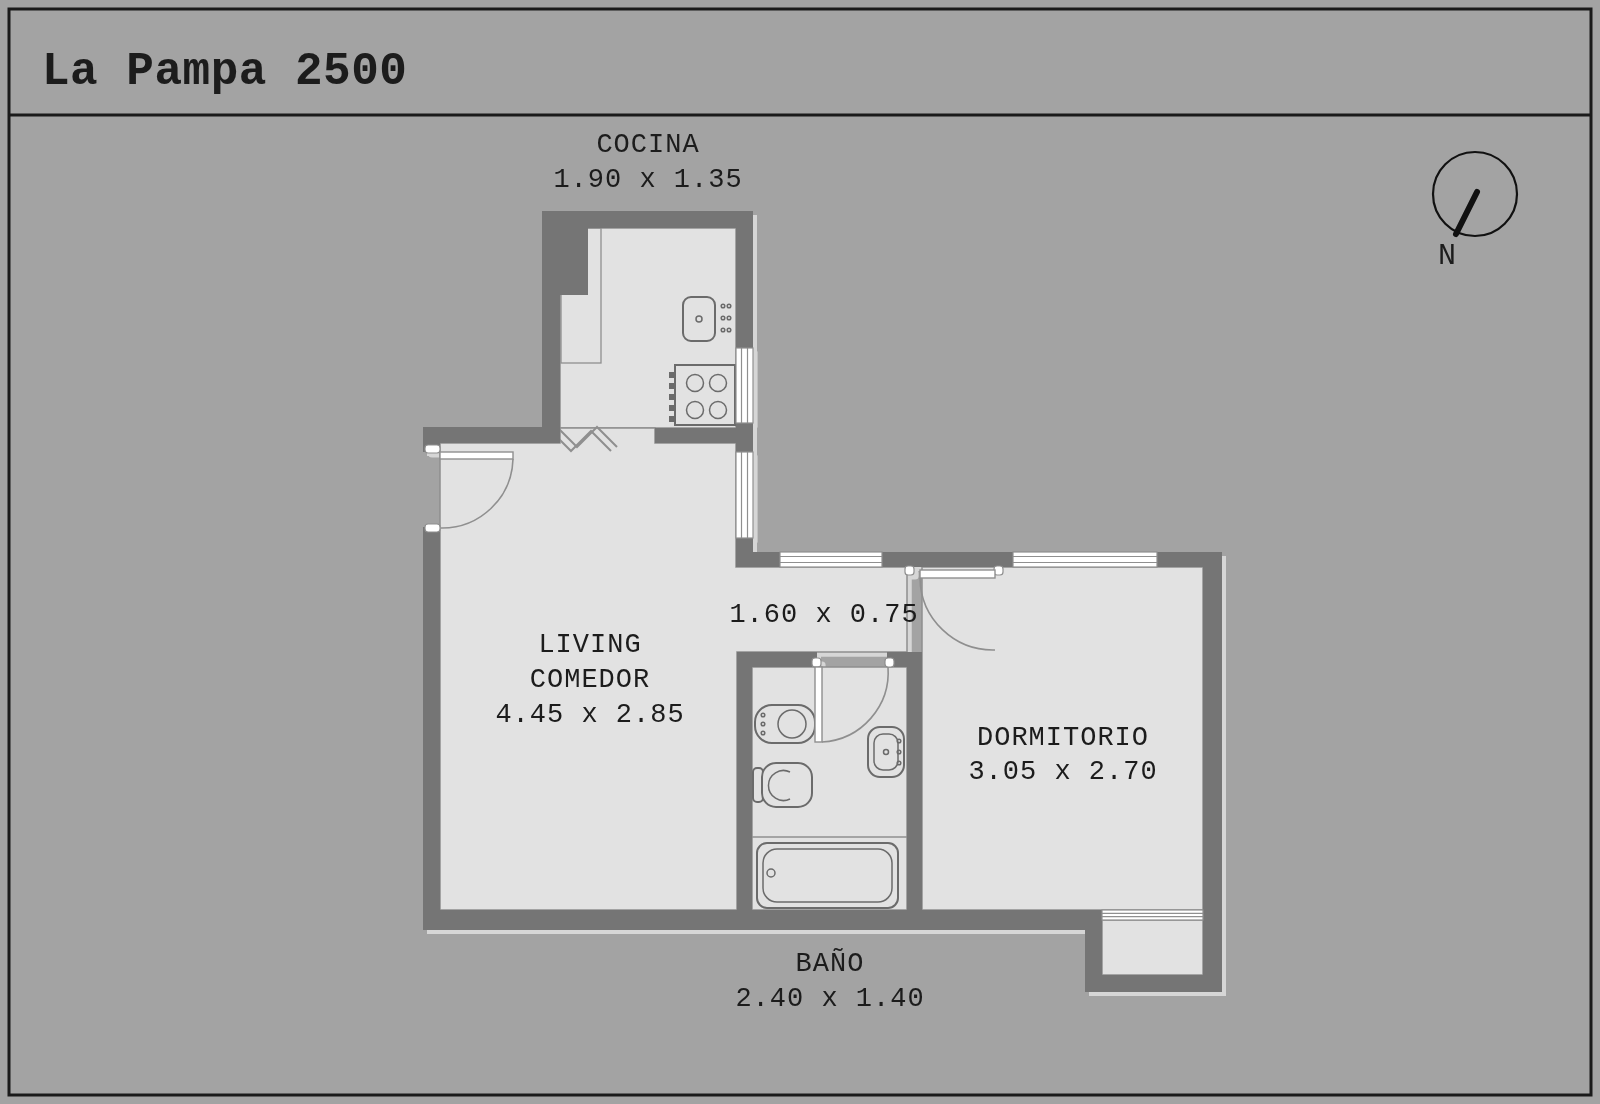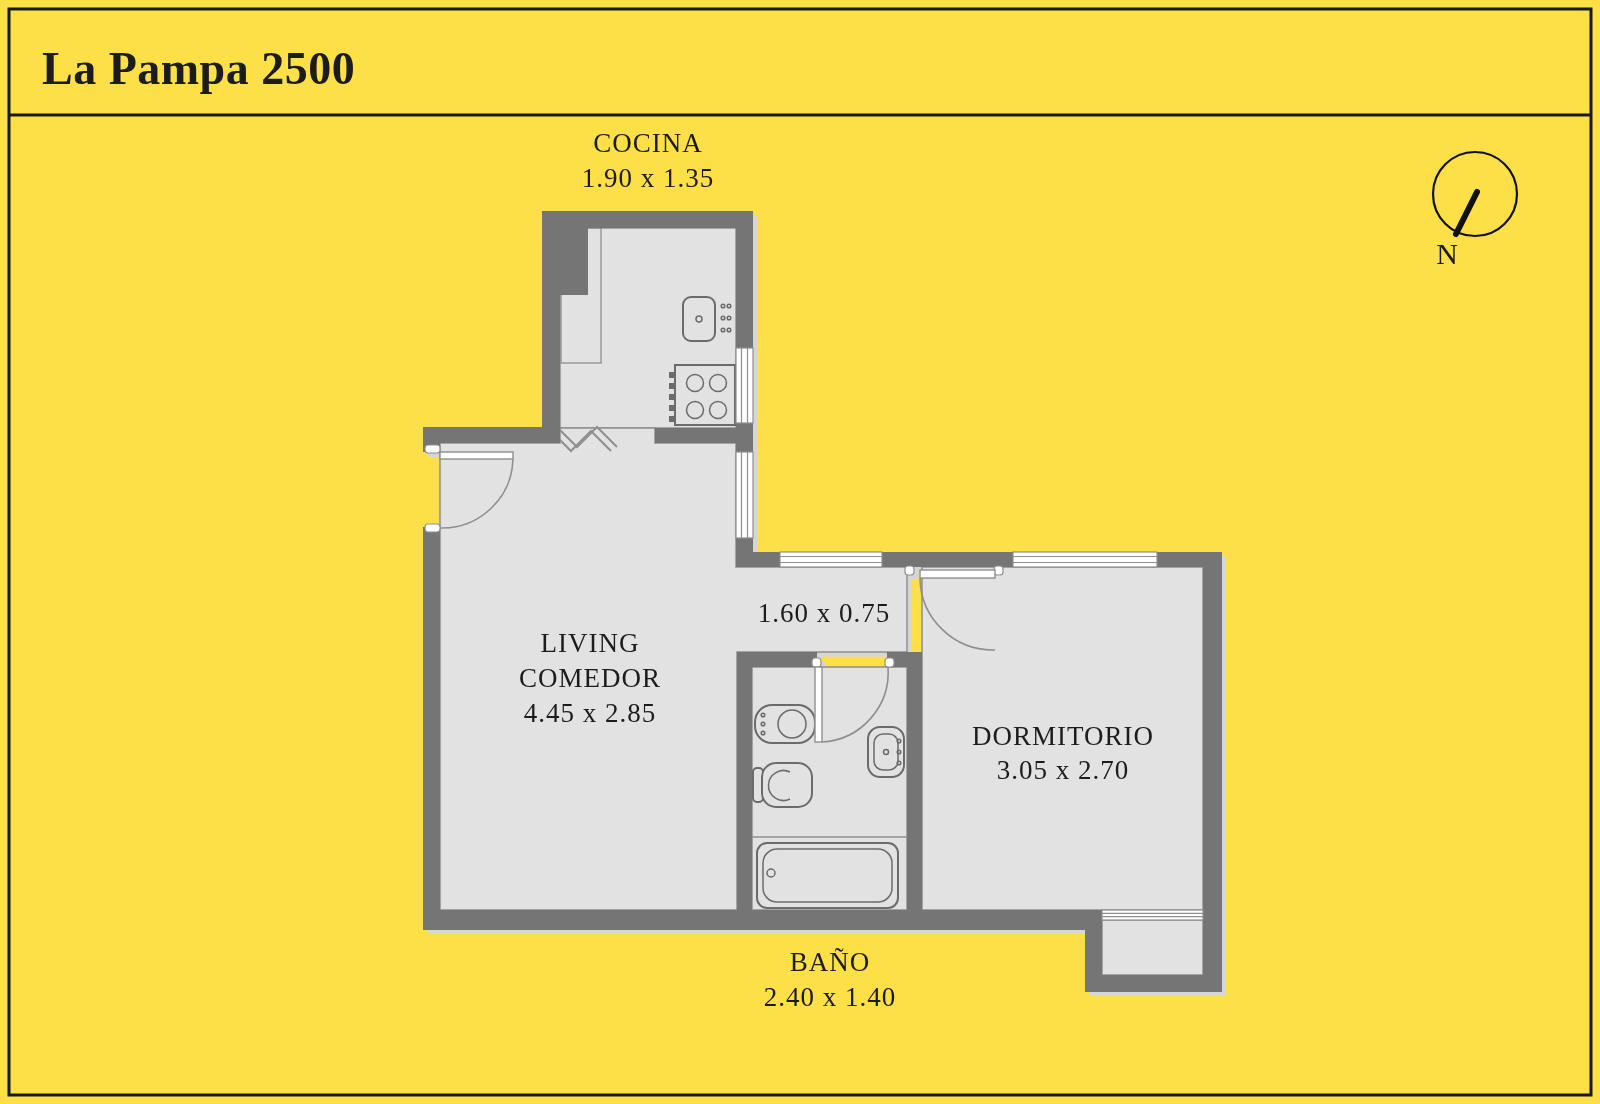--- a/index.html
+++ b/index.html
@@ -1,17 +1,17 @@
 <!DOCTYPE html>
 <html style="--wall: #757575; --floor: #e2e2e2; --outline: #8f8f8f; --fixture: #6b6b6b; --text: #1c1c1c;"><head>
 <meta charset="utf-8">
 <style>
   html,body{margin:0;padding:0;background:#fff;}
-  .page{position:relative;width:1600px;height:1104px;background:#fde047;
-        font-family:Liberation Serif, serif;}
+  .page{position:relative;width:1600px;height:1104px;background:#a3a3a3;
+        font-family:Liberation Mono, monospace;}
   svg{display:block;}
   .frame{fill:none;stroke:#1a1a1a;stroke-width:3;}
   .sepline{stroke:#1a1a1a;stroke-width:3;}
   .wall{fill:var(--wall,#757575);stroke:none;}
   .floor{fill:var(--floor,#e2e2e2);stroke:var(--outline,#8f8f8f);stroke-width:1.5;}
   .winbox{fill:#ffffff;stroke:var(--outline,#8f8f8f);stroke-width:1.2;}
   .winline{stroke:var(--outline,#8f8f8f);stroke-width:1.2;}
   .leaf{fill:#ffffff;stroke:var(--outline,#8f8f8f);stroke-width:1.4;}
   .arc{fill:none;stroke:var(--outline,#8f8f8f);stroke-width:1.6;}
   .jamb{fill:#ffffff;stroke:var(--outline,#8f8f8f);stroke-width:1.2;}

